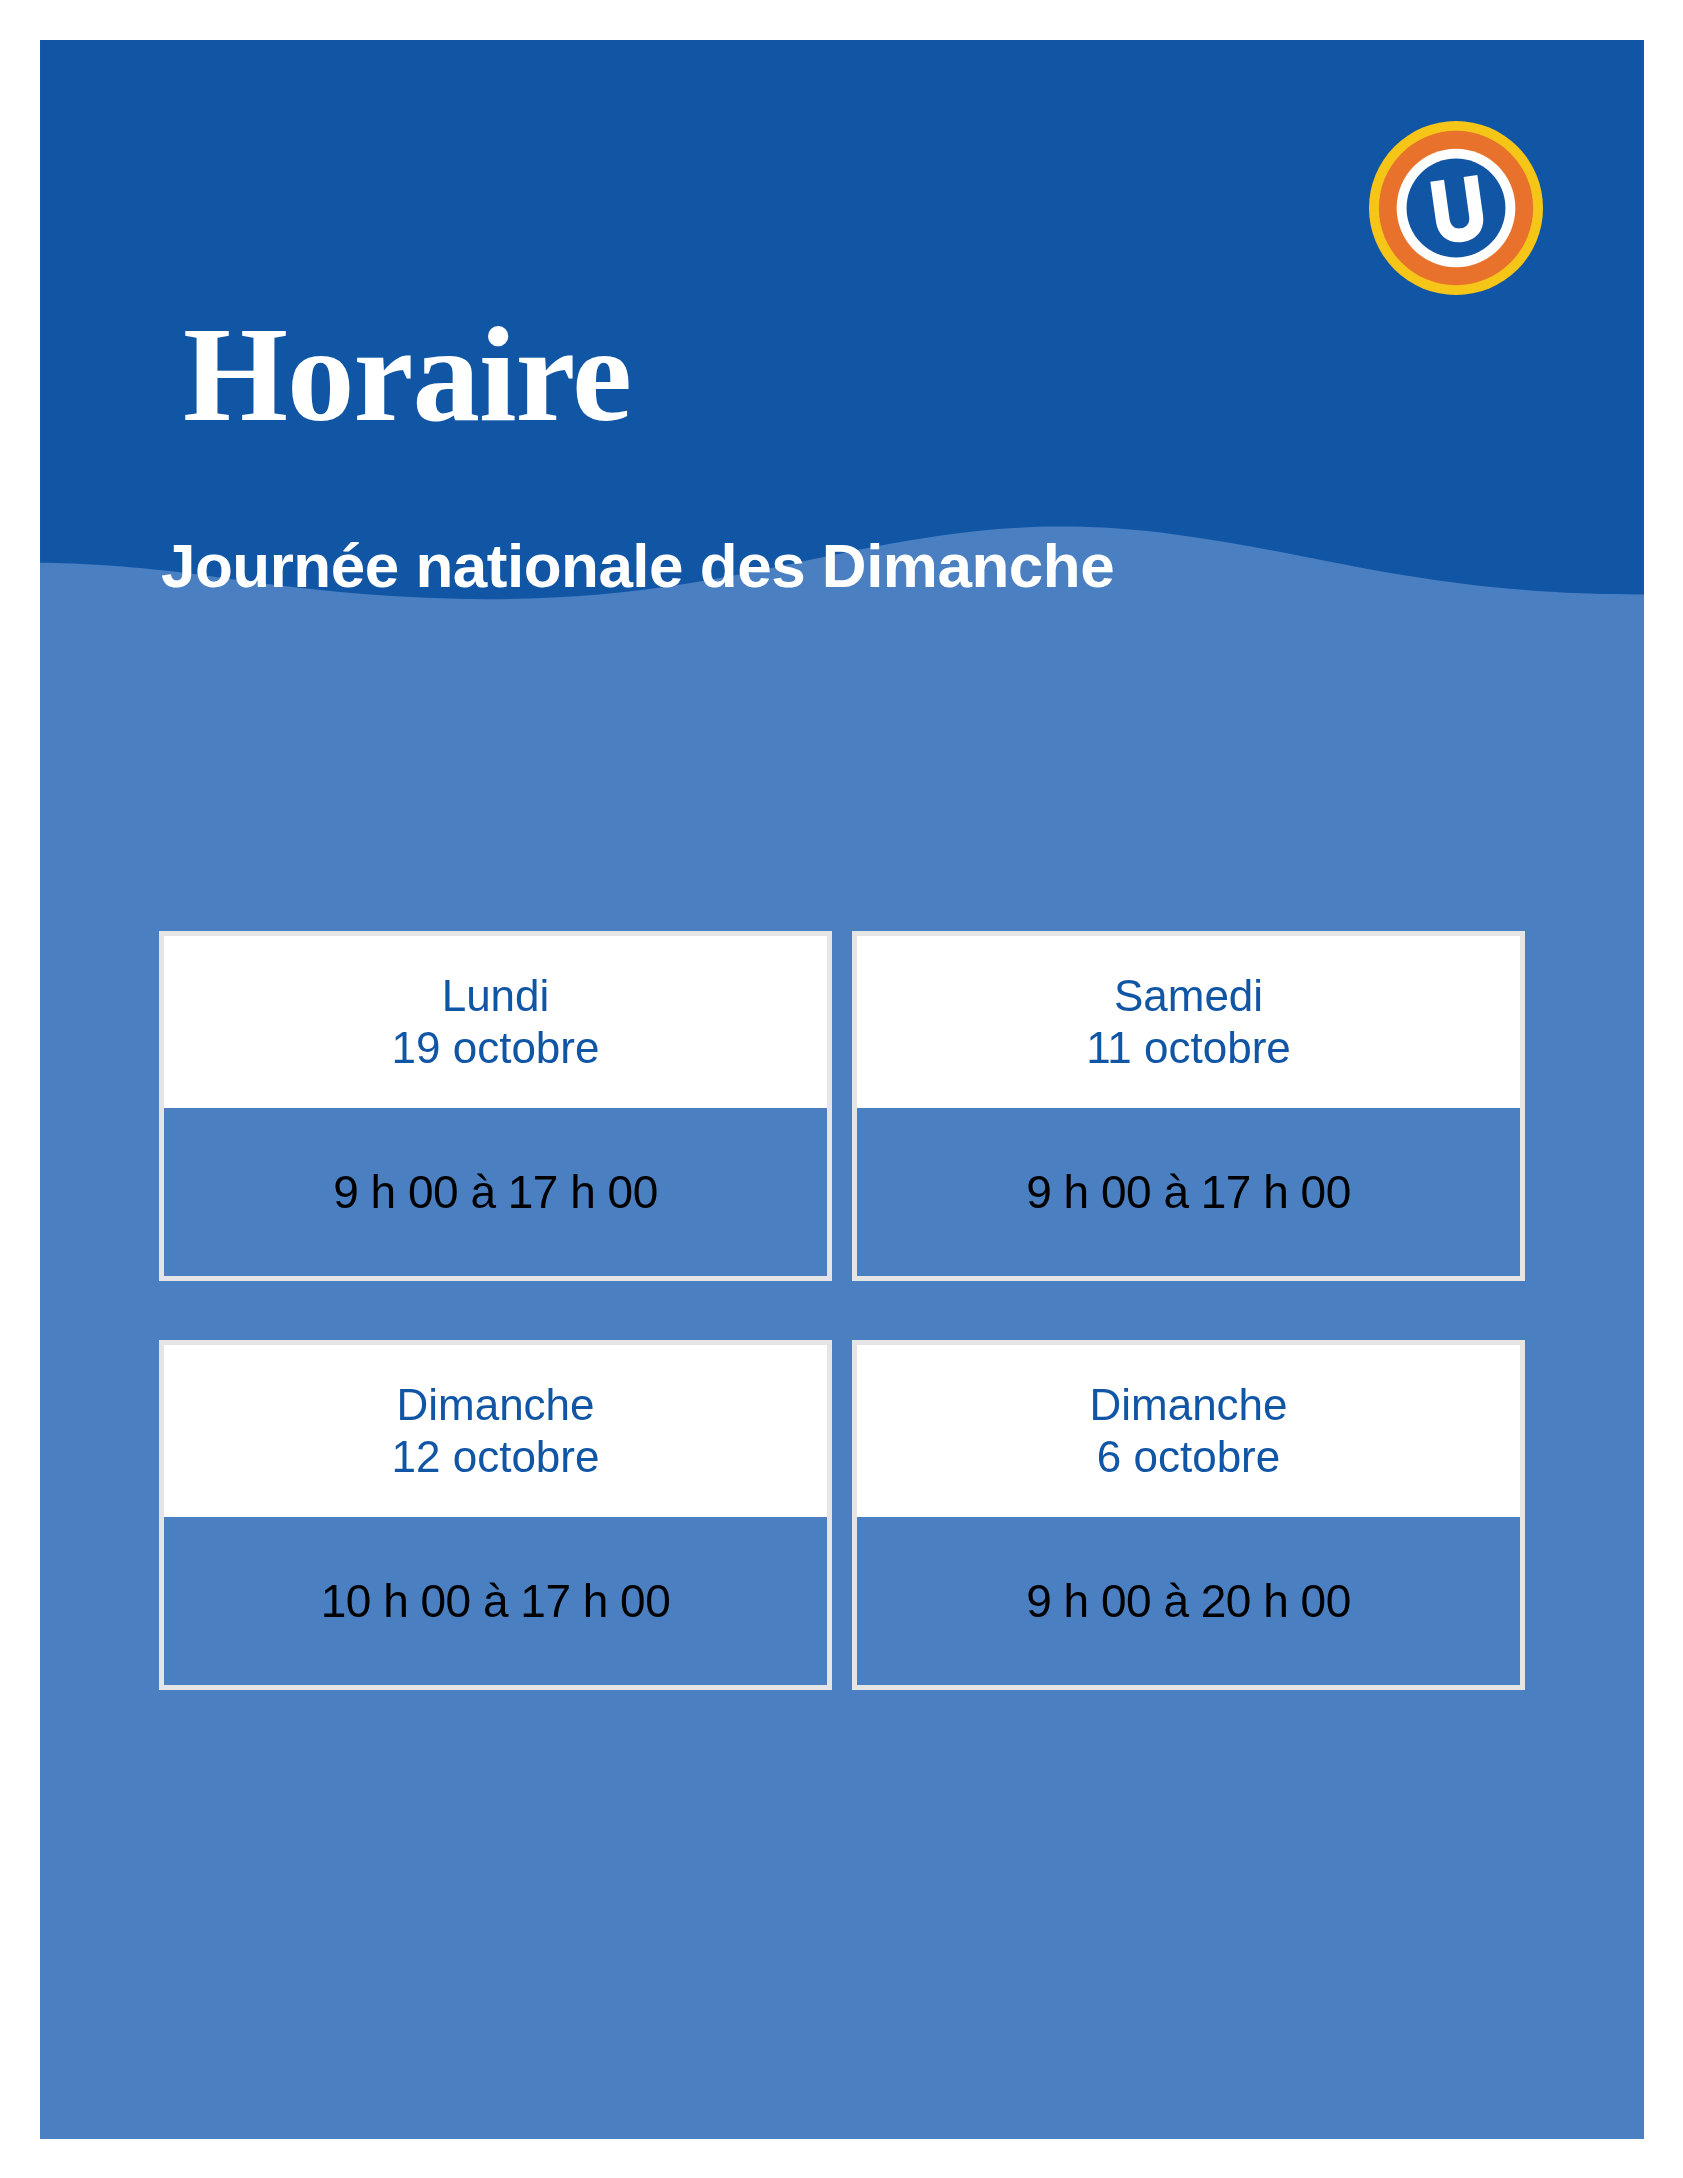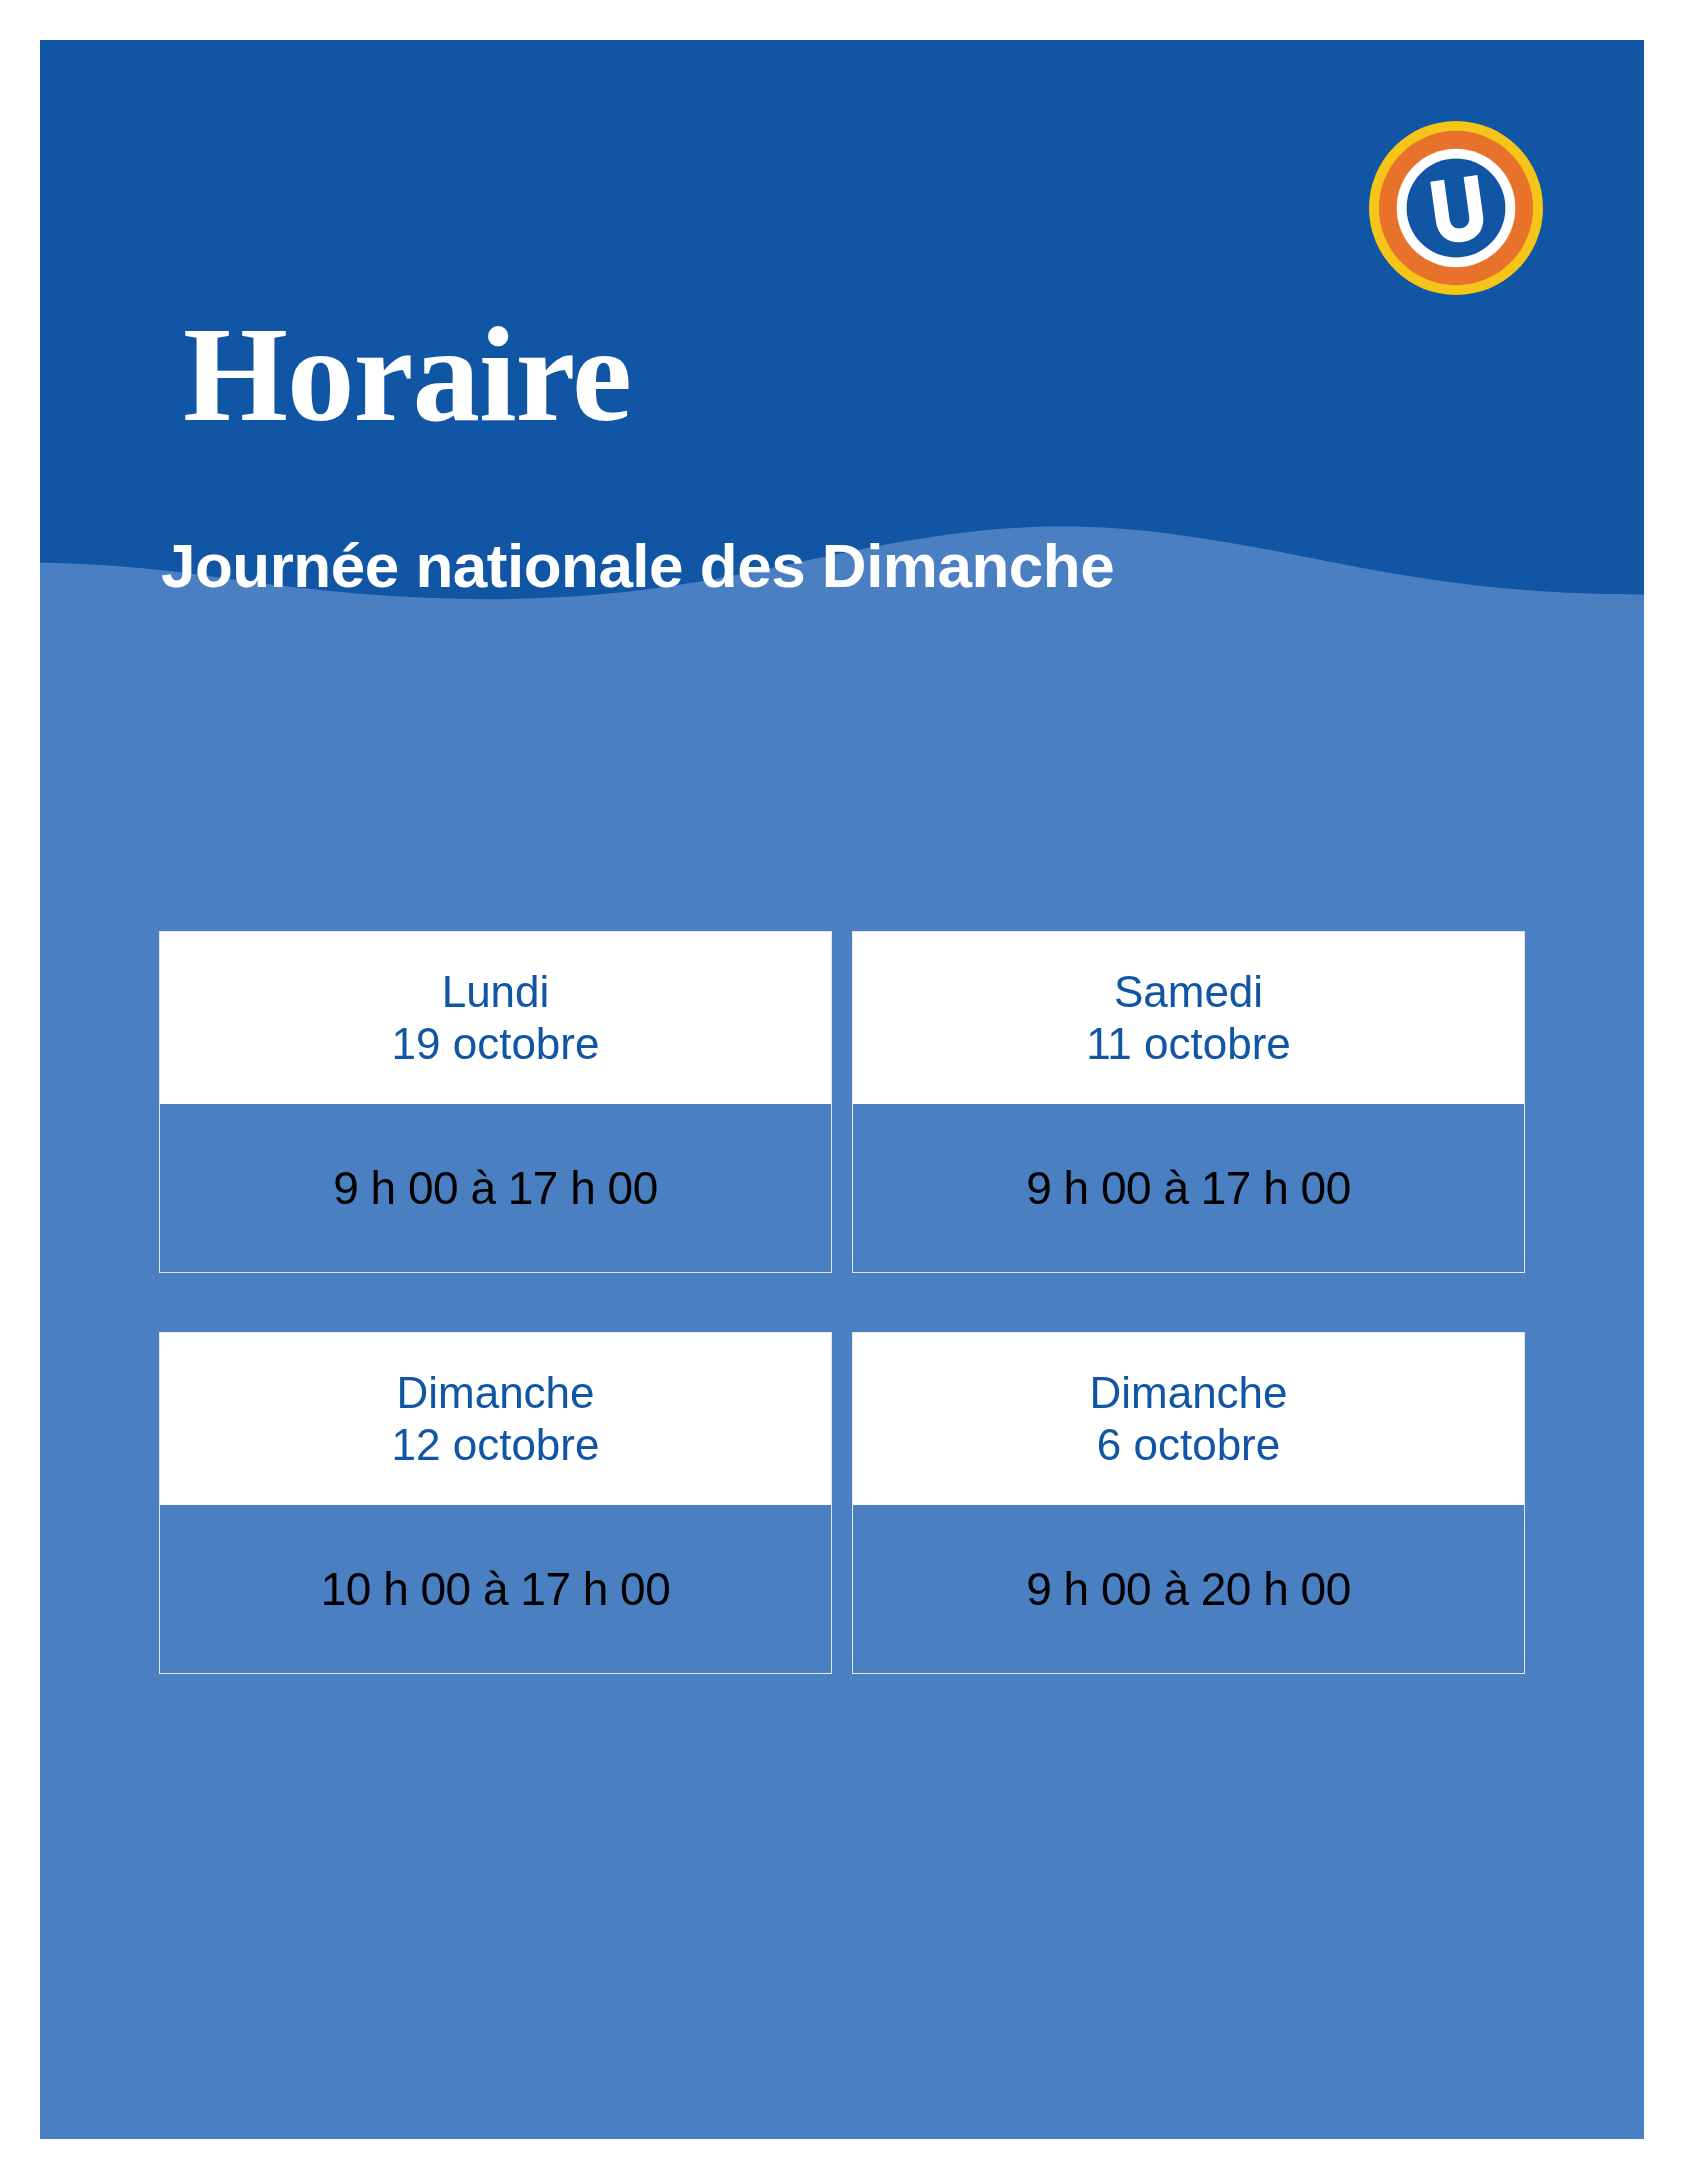--- a/index.html
+++ b/index.html
@@ -94,21 +94,21 @@
     top: 891px;
     width: 1366px;
     display: grid;
     grid-template-columns: 673px 673px;
     grid-template-rows: auto auto;
     column-gap: 20px;
     row-gap: 59px;
   }
 
   .card {
-    border: 1px solid #e5e5e5;
+    border: 5px solid #e5e5e5;
     box-sizing: border-box;
     background: transparent;
   }
 
   .card-day {
     background: #ffffff;
     color: #1155a5;
     text-align: center;
     padding: 34px 10px 30px 10px;
     font-size: 44px;

